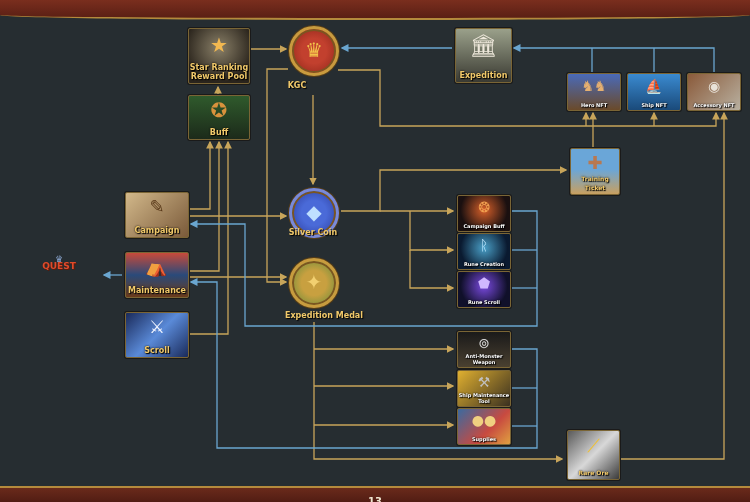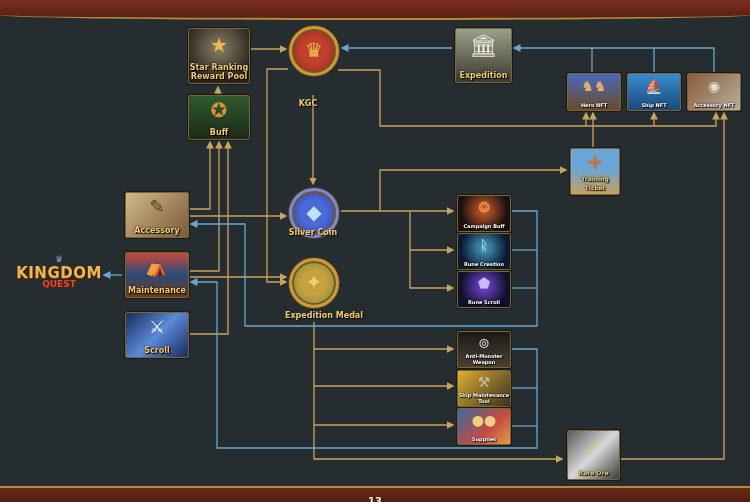--- a/index.html
+++ b/index.html
@@ -85,38 +85,37 @@
     <path d="M512,349 L537,349 L537,448 L217,448 L217,282 L191,282" marker-end="url(#ab)"></path>
     <path d="M512,388 L537,388"></path>
     <path d="M512,426 L537,426"></path>
 
     <path d="M122,275 L104,275" marker-end="url(#ab)"></path>
   </g>
 </svg>
 
 <div class="logo">
   <span class="crown">♛</span>
-  <span class="k">KINGDOM</span>
   <span class="q">QUEST</span>
 </div>
 
 <div class="card" style="left:188px;top:28px;width:60px;height:54px;background:radial-gradient(circle at 50% 35%,#8a8068,#2a241c 75%);">
   <div class="glyph" style="top:4px;font-size:20px;color:#f2b850;">★</div>
   <div class="lbl">Star Ranking Reward Pool</div>
 </div>
 
 <div class="card" style="left:188px;top:95px;width:60px;height:43px;background:linear-gradient(#2f5a2c,#1c2a1a);">
   <div class="glyph" style="top:2px;font-size:20px;color:#d8923c;">✪</div>
   <div class="lbl">Buff</div>
 </div>
 
 <div class="coin" style="left:289px;top:26px;width:44px;height:44px;background:radial-gradient(circle,#c2402e 40%,#8a2418);">
   <div class="glyph" style="top:9px;font-size:20px;color:#f3c24a;">♛</div>
 </div>
-<div class="coin-lbl" style="left:258px;top:81px;margin-top:18px;">KGC</div>
+<div class="coin-lbl" style="left:247px;top:81px;">KGC</div>
 
 <div class="card" style="left:455px;top:28px;width:55px;height:53px;background:linear-gradient(#9aa08a,#3a3a32);">
   <div class="glyph" style="top:4px;font-size:22px;color:#efe9dc;">🏛</div>
   <div class="lbl">Expedition</div>
 </div>
 
 <div class="card small" style="left:567px;top:73px;width:52px;height:36px;background:linear-gradient(#4a6ab8,#6a4a2a);">
   <div class="glyph" style="top:4px;font-size:14px;color:#e6b070;">♞♞</div>
   <div class="lbl">Hero NFT</div>
 </div>
@@ -129,21 +128,21 @@
   <div class="lbl">Accessory NFT</div>
 </div>
 
 <div class="card" style="left:570px;top:148px;width:48px;height:45px;background:linear-gradient(#6aa6d8 45%,#c8a060);">
   <div class="glyph" style="top:3px;font-size:18px;color:#b87850;">✚</div>
   <div class="lbl" style="font-size:6px;">Training Ticket</div>
 </div>
 
 <div class="card" style="left:125px;top:192px;width:62px;height:44px;background:linear-gradient(135deg,#d2b88a,#7a5a3a);">
   <div class="glyph" style="top:3px;font-size:18px;color:#5a3a1a;">✎</div>
-  <div class="lbl">Accessory</div>
+  <div class="lbl">Campaign</div>
 </div>
 <div class="card" style="left:125px;top:252px;width:62px;height:44px;background:linear-gradient(#c84a3a,#2a4a7a 50%,#6a3a1a);">
   <div class="glyph" style="top:3px;font-size:18px;color:#f0e0d0;">⛺</div>
   <div class="lbl">Maintenance</div>
 </div>
 <div class="card" style="left:125px;top:312px;width:62px;height:44px;background:linear-gradient(135deg,#1a2a5a,#5a8ad8 50%,#1a2a5a);">
   <div class="glyph" style="top:3px;font-size:18px;color:#f0f4ff;">⚔</div>
   <div class="lbl">Scroll</div>
 </div>
 

